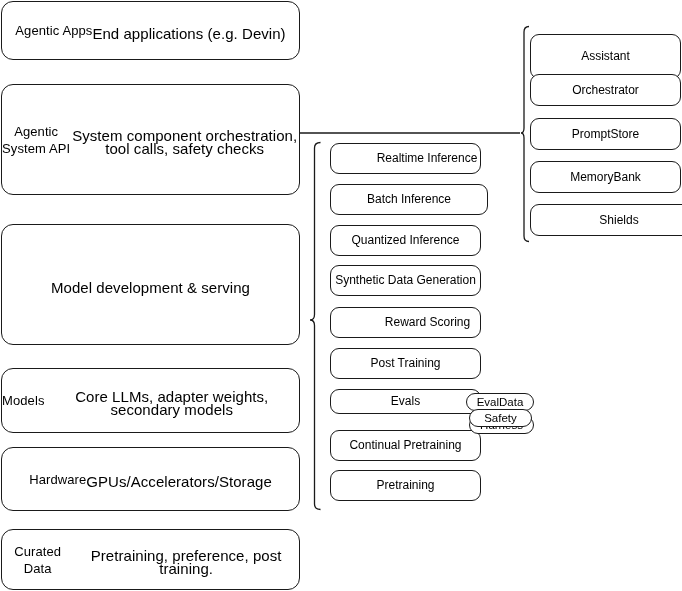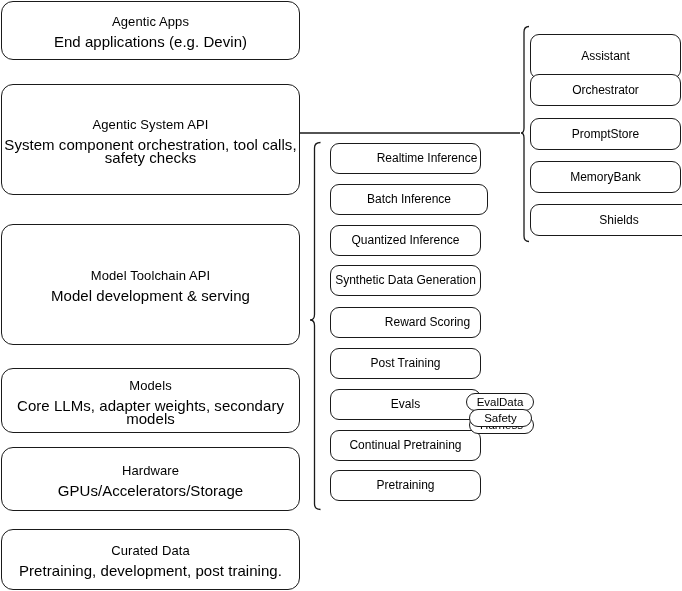--- a/index.html
+++ b/index.html
@@ -21,21 +21,21 @@
   }
 
   
   .box {
     position: absolute;
     box-sizing: border-box;
     border: 1.3px solid #1a1a1a;
     border-radius: 12px;
     background: #ffffff;
     display: flex;
-    flex-direction: column;
+    flex-direction: row;
     align-items: center;
     justify-content: center;
     text-align: center;
   }
 
   
   .layer .layer-title {
     font-size: 13px;
     line-height: 17px;
     color: #000;
@@ -129,58 +129,57 @@
       <div class="layer-title">Agentic Apps</div>
       <div class="layer-sub">End applications (e.g. Devin)</div>
     </div>
 
     <div class="box layer" style="left:1px; top:84px; width:299px; height:111px;">
       <div class="layer-title">Agentic System API</div>
       <div class="layer-sub">System component orchestration, tool calls, safety checks</div>
     </div>
 
     <div class="box layer" style="left:1px; top:224px; width:299px; height:121px;">
-      <div class="layer-title">Model Toolchain API</div>
       <div class="layer-sub">Model development &amp; serving</div>
     </div>
 
     <div class="box layer" style="left:1px; top:368px; width:299px; height:65px;">
       <div class="layer-title">Models</div>
       <div class="layer-sub">Core LLMs, adapter weights, secondary models</div>
     </div>
 
     <div class="box layer" style="left:1px; top:447px; width:299px; height:64px;">
       <div class="layer-title">Hardware</div>
       <div class="layer-sub">GPUs/Accelerators/Storage</div>
     </div>
 
     <div class="box layer" style="left:1px; top:529px; width:299px; height:61px;">
       <div class="layer-title">Curated Data</div>
-      <div class="layer-sub">Pretraining, development, post training.</div>
+      <div class="layer-sub">Pretraining, preference, post training.</div>
     </div>
 
     <div class="box cap" style="left:330px; top:143px; width:151px; height:31px;padding-left:43px;">
       <div class="cap-label">Realtime Inference</div>
     </div>
     <div class="box cap" style="left:330px; top:184px; width:158px; height:31px;">
       <div class="cap-label">Batch Inference</div>
     </div>
     <div class="box cap" style="left:330px; top:225px; width:151px; height:31px;">
       <div class="cap-label">Quantized Inference</div>
     </div>
     <div class="box cap" style="left:330px; top:265px; width:151px; height:31px;">
       <div class="cap-label">Synthetic Data Generation</div>
     </div>
     <div class="box cap" style="left:330px; top:307px; width:151px; height:31px;padding-left:44px;">
       <div class="cap-label">Reward Scoring</div>
     </div>
     <div class="box cap" style="left:330px; top:348px; width:151px; height:31px;">
       <div class="cap-label">Post Training</div>
     </div>
-    <div class="box cap" style="left:330px; top:389px; width:151px; height:31px;">
+    <div class="box cap" style="left:330px; top:389px; width:151px; height:25px;">
       <div class="cap-label">Evals</div>
     </div>
     <div class="box cap" style="left:330px; top:430px; width:151px; height:31px;">
       <div class="cap-label">Continual Pretraining</div>
     </div>
     <div class="box cap" style="left:330px; top:470px; width:151px; height:31px;">
       <div class="cap-label">Pretraining</div>
     </div>
 
     <div class="pill" style="left:469px; top:376px; width:65px; height:18px;margin-top:40px;">Harness</div>

